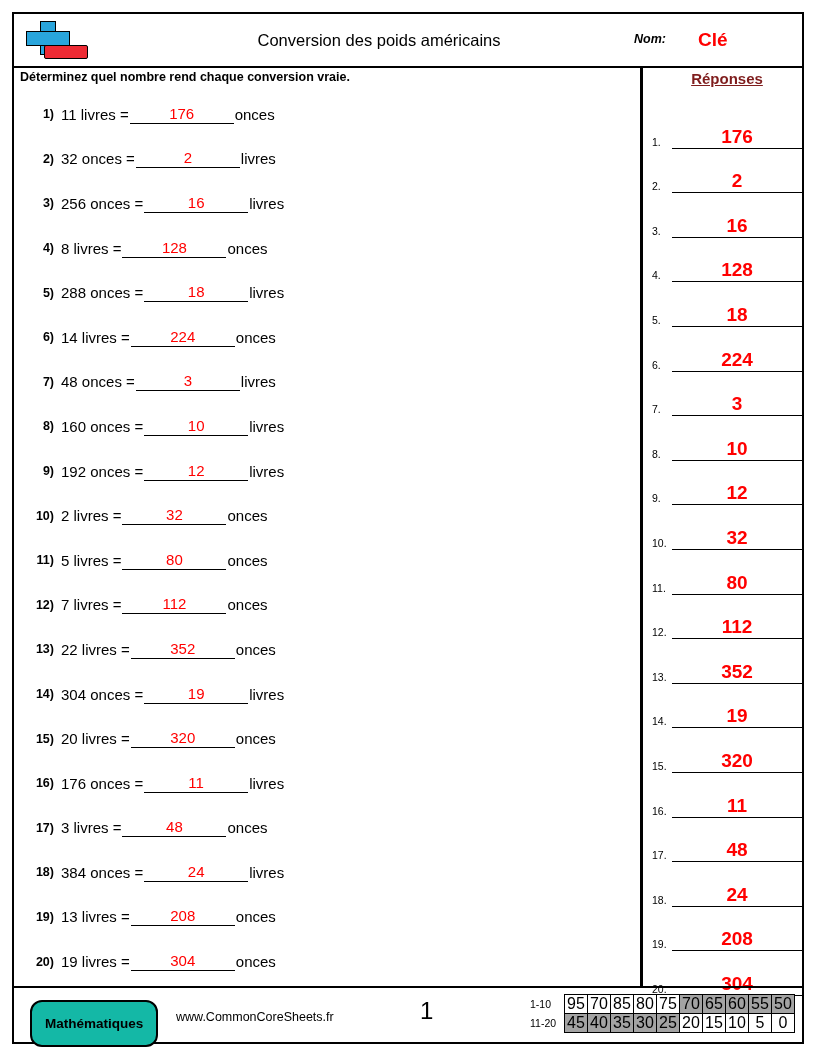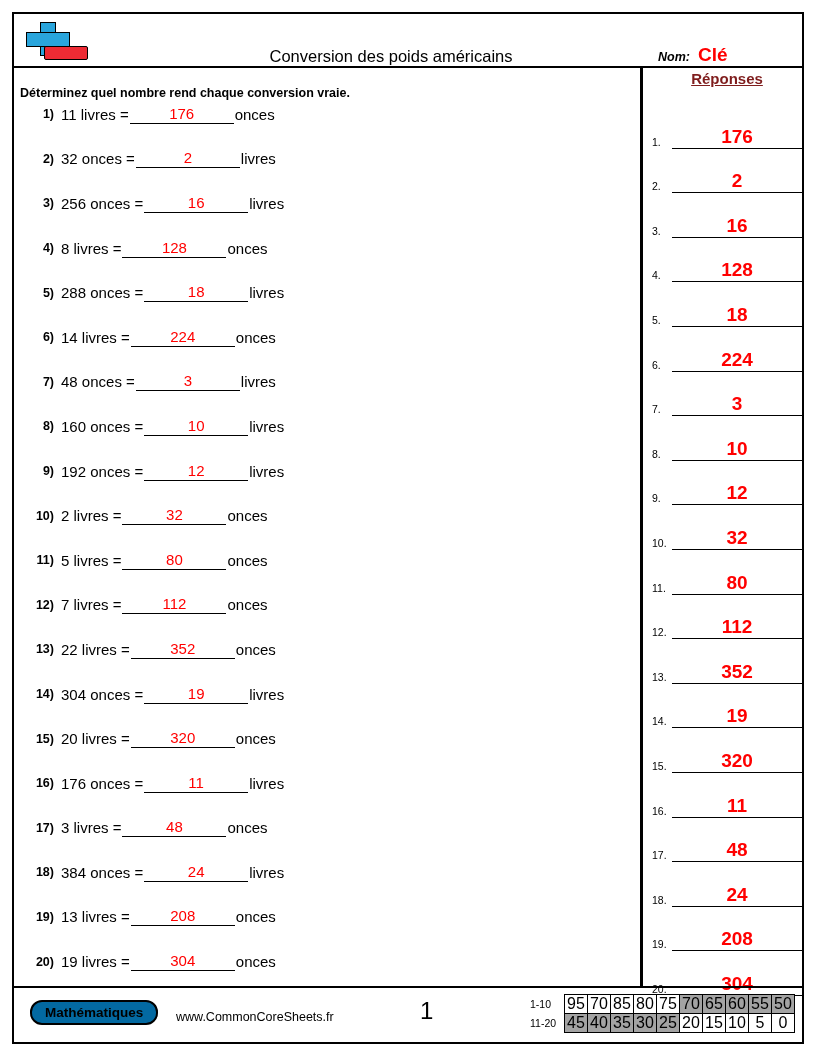--- a/index.html
+++ b/index.html
@@ -29,21 +29,21 @@
 
   
   .header {
     position: absolute;
     left: 14px;
     top: 14px;
     width: 776px;
     height: 52px;
     box-sizing: border-box;
     display: flex;
-    align-items: flex-end;
+    align-items: center;
   }
   .logo {
     width: 80px;
     height: 50px;
     position: relative;
     flex: 0 0 auto;
   }
   .logo .cross-blue {
     position: absolute;
     left: 12px;
@@ -98,40 +98,40 @@
     margin-right: 8px;
     padding-bottom: 2px;
     font-style: italic;
   }
   .name-value {
     font-size: 19px;
     font-weight: bold;
     color: #ff0000;
     width: 92px;
     text-align: left;
+    margin-left: 24px;
   }
 
   .header-rule {
     position: absolute;
     left: 14px;
     top: 66px;
     width: 788px;
     height: 2px;
     background: #000;
   }
 
   
   .instructions {
     position: absolute;
     left: 20px;
     top: 70px;
     font-size: 12.5px;
     font-weight: bold;
     color: #000;
-    margin-top: 16px;
   }
 
   
   .v-divider {
     position: absolute;
     left: 640px;
     top: 66px;
     width: 3px;
     height: 920px;
     background: #000;
@@ -227,25 +227,25 @@
     width: 788px;
     height: 2px;
     background: #000;
   }
   .brand-pill {
     position: absolute;
     left: 30px;
     top: 1000px;
     border: 2px solid #000;
     border-radius: 12px;
-    padding: 3px 13px;
+    padding: 14px 13px;
     font-size: 13.5px;
     font-weight: bold;
     color: #000;
-    background: #0369a1;
+    background: #14b8a6;
   }
   .site {
     position: absolute;
     left: 176px;
     top: 1010px;
     font-size: 12.5px;
     color: #000;
     text-align: center;
   }
   .page-number {

